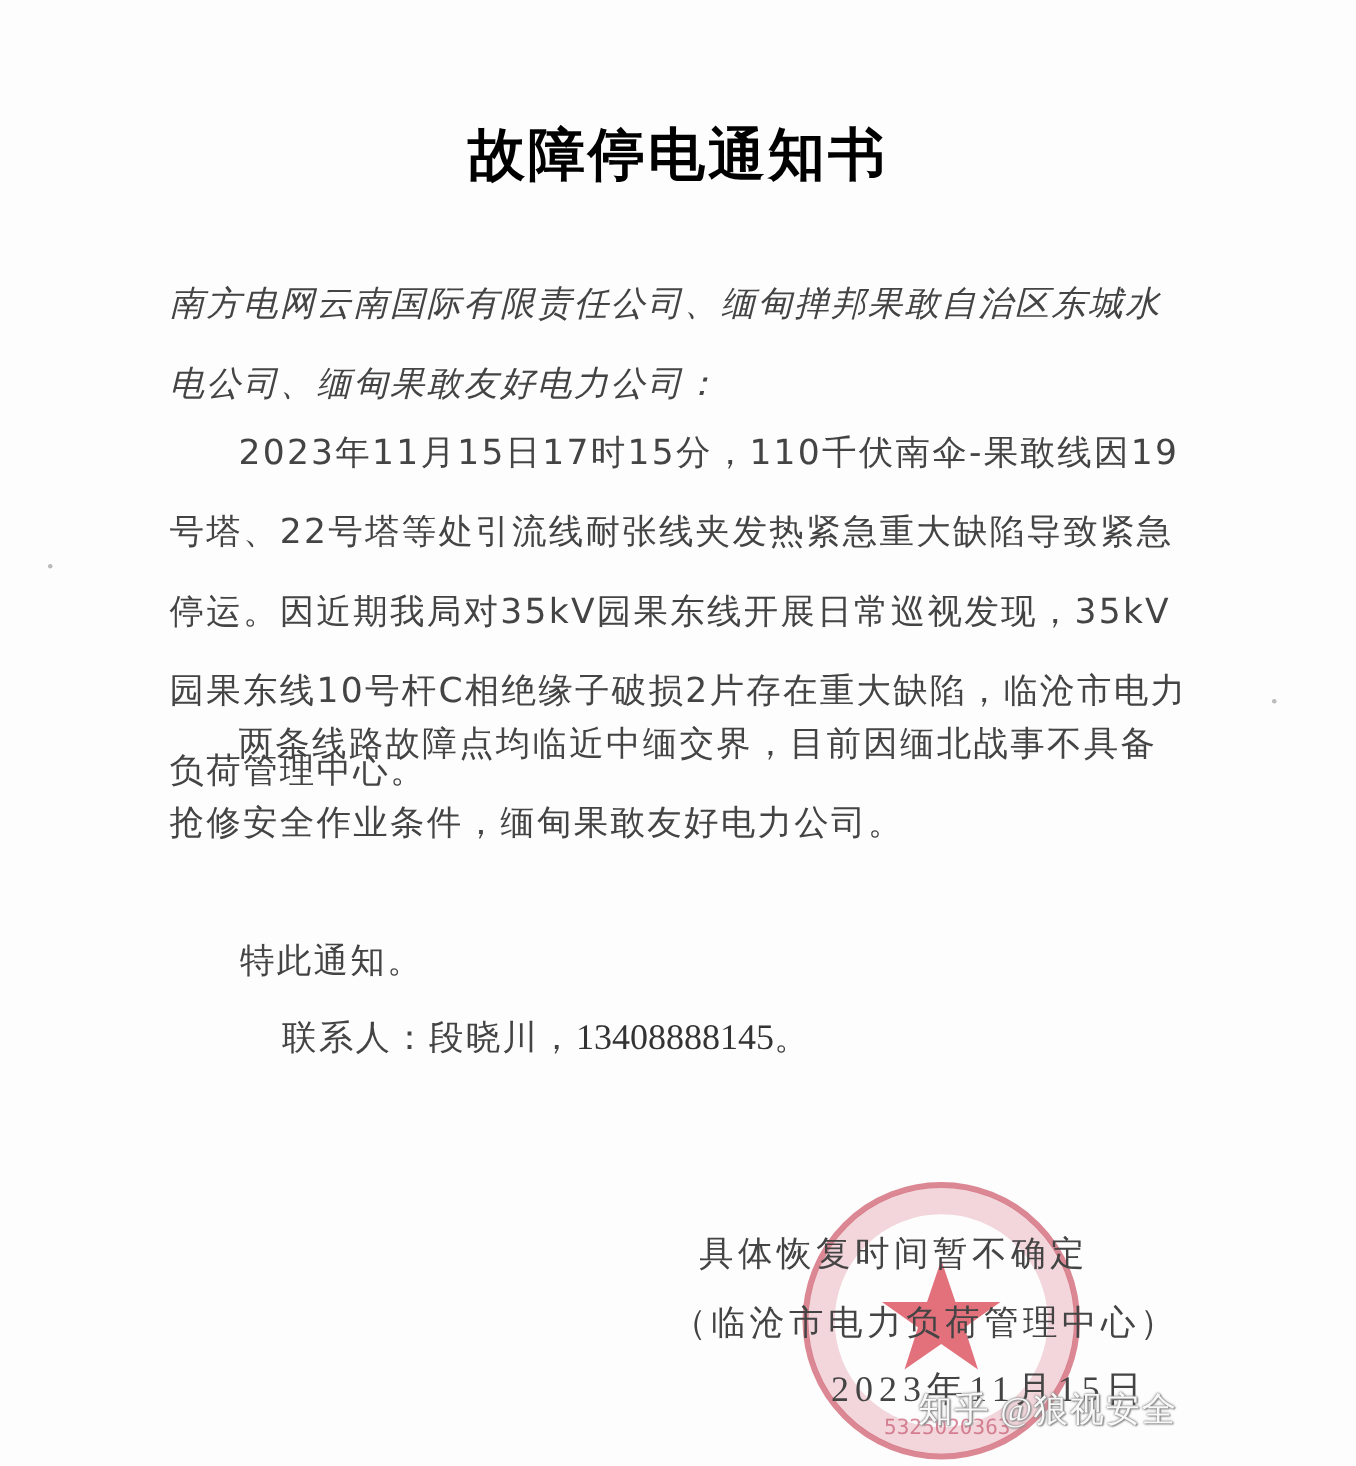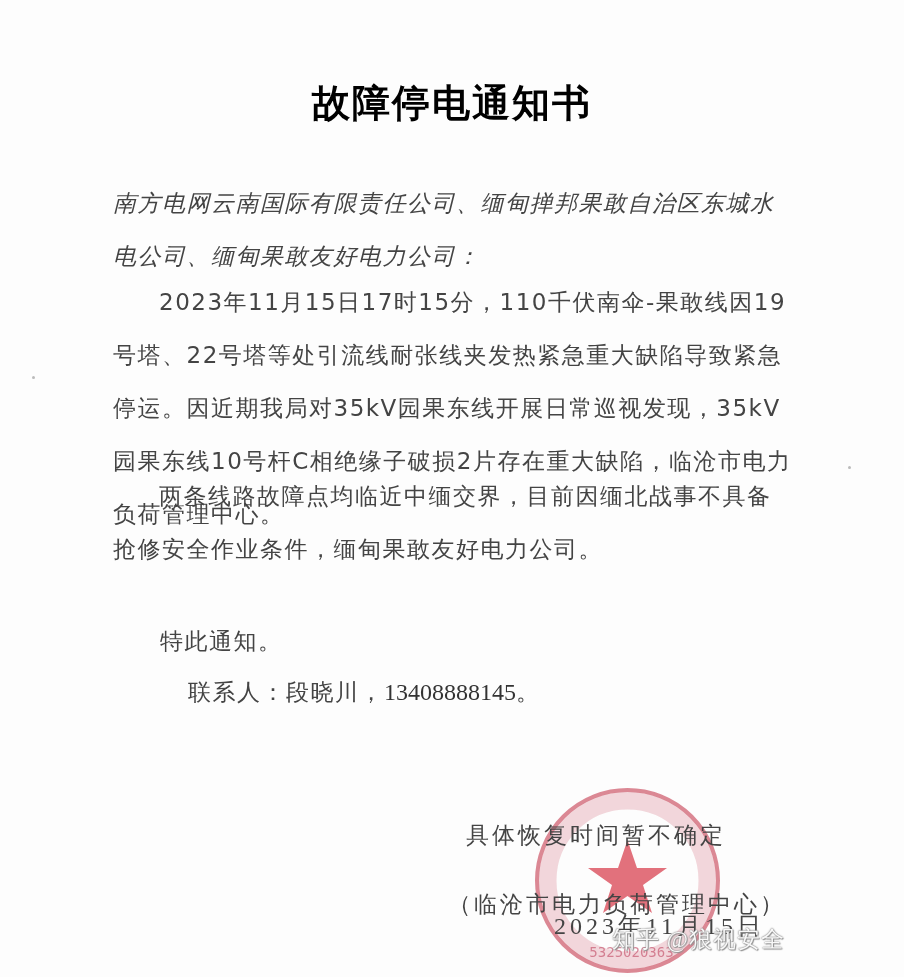--- a/index.html
+++ b/index.html
@@ -21,21 +21,21 @@
   .p1 { top: 276px; text-indent: 46px; }
   .p2 { top: 470px; text-indent: 46px; }
   .p-notice { top: 615px; left: 160px; }
   .p-contact { top: 666px; left: 160px; margin-left: 28px; }
   .p-contact .phone { font-family: "Liberation Serif", serif; font-size: 24px; letter-spacing: 0; color: #333; }
   .sign {
     position: absolute; font-family: "DejaVu Sans", sans-serif; font-size: 23px;
     color: #444; letter-spacing: 3px;
   }
   .sign-org { top: 820px; left: 466px; }
-  .sign-org2 { top: 866px; left: 448px; margin-top: 23px; }
+  .sign-org2 { top: 866px; left: 448px; }
   .sign-date { top: 910px; left: 527px; font-family: "Liberation Serif", serif; font-size: 24px; letter-spacing: 4px; margin-left: 27px; }
   .stamp {
     position: absolute; left: 535px; top: 788px; width: 185px; height: 185px;
     border-radius: 50%; border: 4px solid rgba(200, 70, 90, 0.75);
     box-sizing: border-box; opacity: 0.85;
   }
   .stamp svg { position: absolute; left: 0; top: 0; }
   .stamp-inner {
     position: absolute; left: 22px; top: 110px; width: 140px; text-align: center;
     font-size: 13px; color: rgba(190, 60, 90, 0.8); font-family: "DejaVu Sans", sans-serif;

